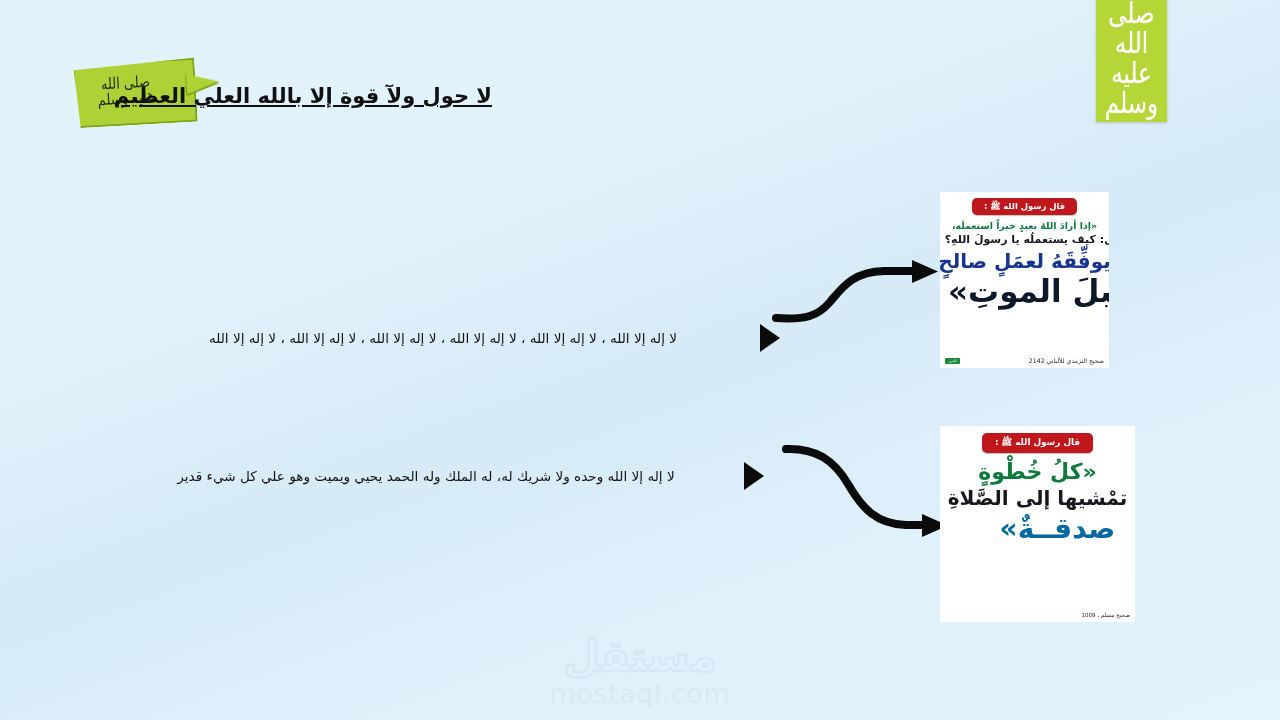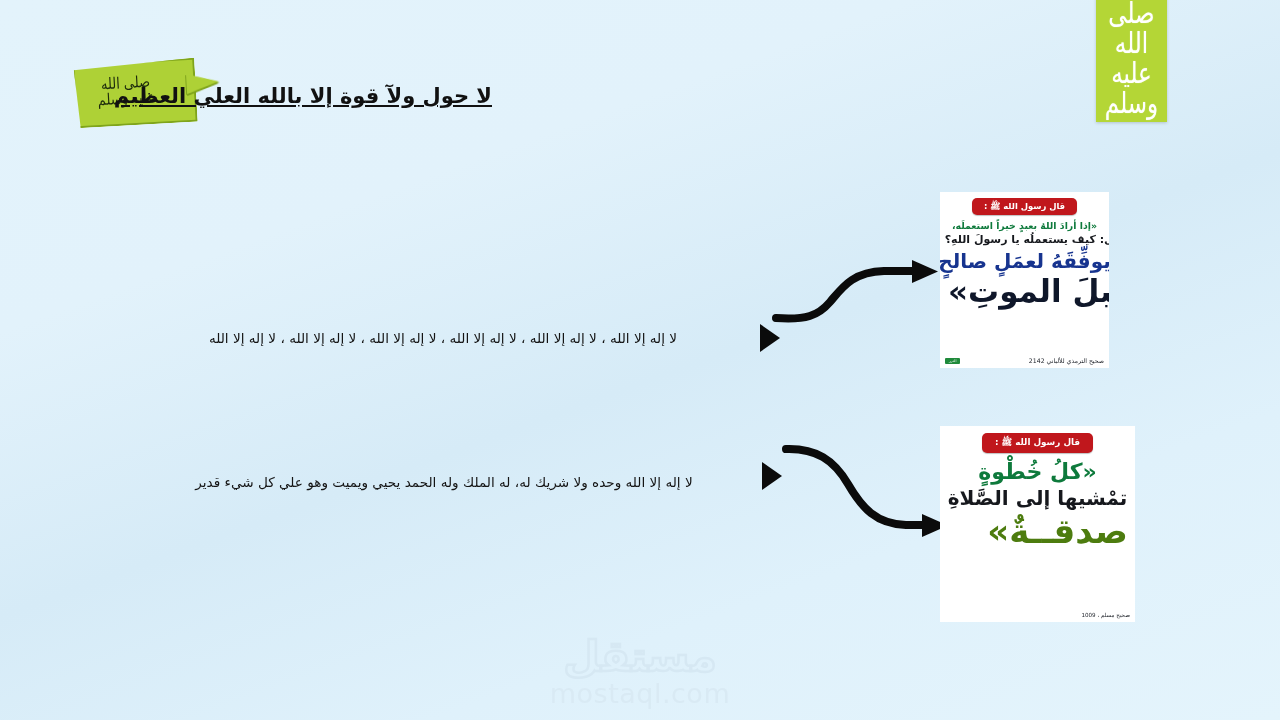--- a/index.html
+++ b/index.html
@@ -116,21 +116,21 @@
 
   
   .bullet-row {
     position: absolute;
     display: flex;
     align-items: center;
     direction: rtl;
     margin-top: 22px;
   }
   #bullet-row-1 { left: 132px; top: 302px; width: 648px; }
-  #bullet-row-2 { left: 132px; top: 440px; width: 650px; align-items: flex-end; }
+  #bullet-row-2 { left: 114px; top: 440px; width: 650px; }
 
   .bullet-marker {
     flex: 0 0 auto;
     width: 0;
     height: 0;
     border-top: 14px solid transparent;
     border-bottom: 14px solid transparent;
     border-left: 20px solid #0b0b0b;
     margin-left: 2px;
   }
@@ -240,22 +240,22 @@
     margin-top: 7px;
     letter-spacing: -0.5px;
   }
   #card-2 .line-dark {
     color: #16181d;
     font-size: 20px;
     margin-top: 5px;
     letter-spacing: -0.3px;
   }
   #card-2 .line-red {
-    color: #4d7c0f;
-    font-size: 34px;
+    color: #0369a1;
+    font-size: 28px;
     margin-top: 5px;
     letter-spacing: -0.5px;
     margin-left: 40px;
   }
 
   .card-footer {
     margin-top: auto;
     width: 100%;
     display: flex;
     align-items: flex-end;

